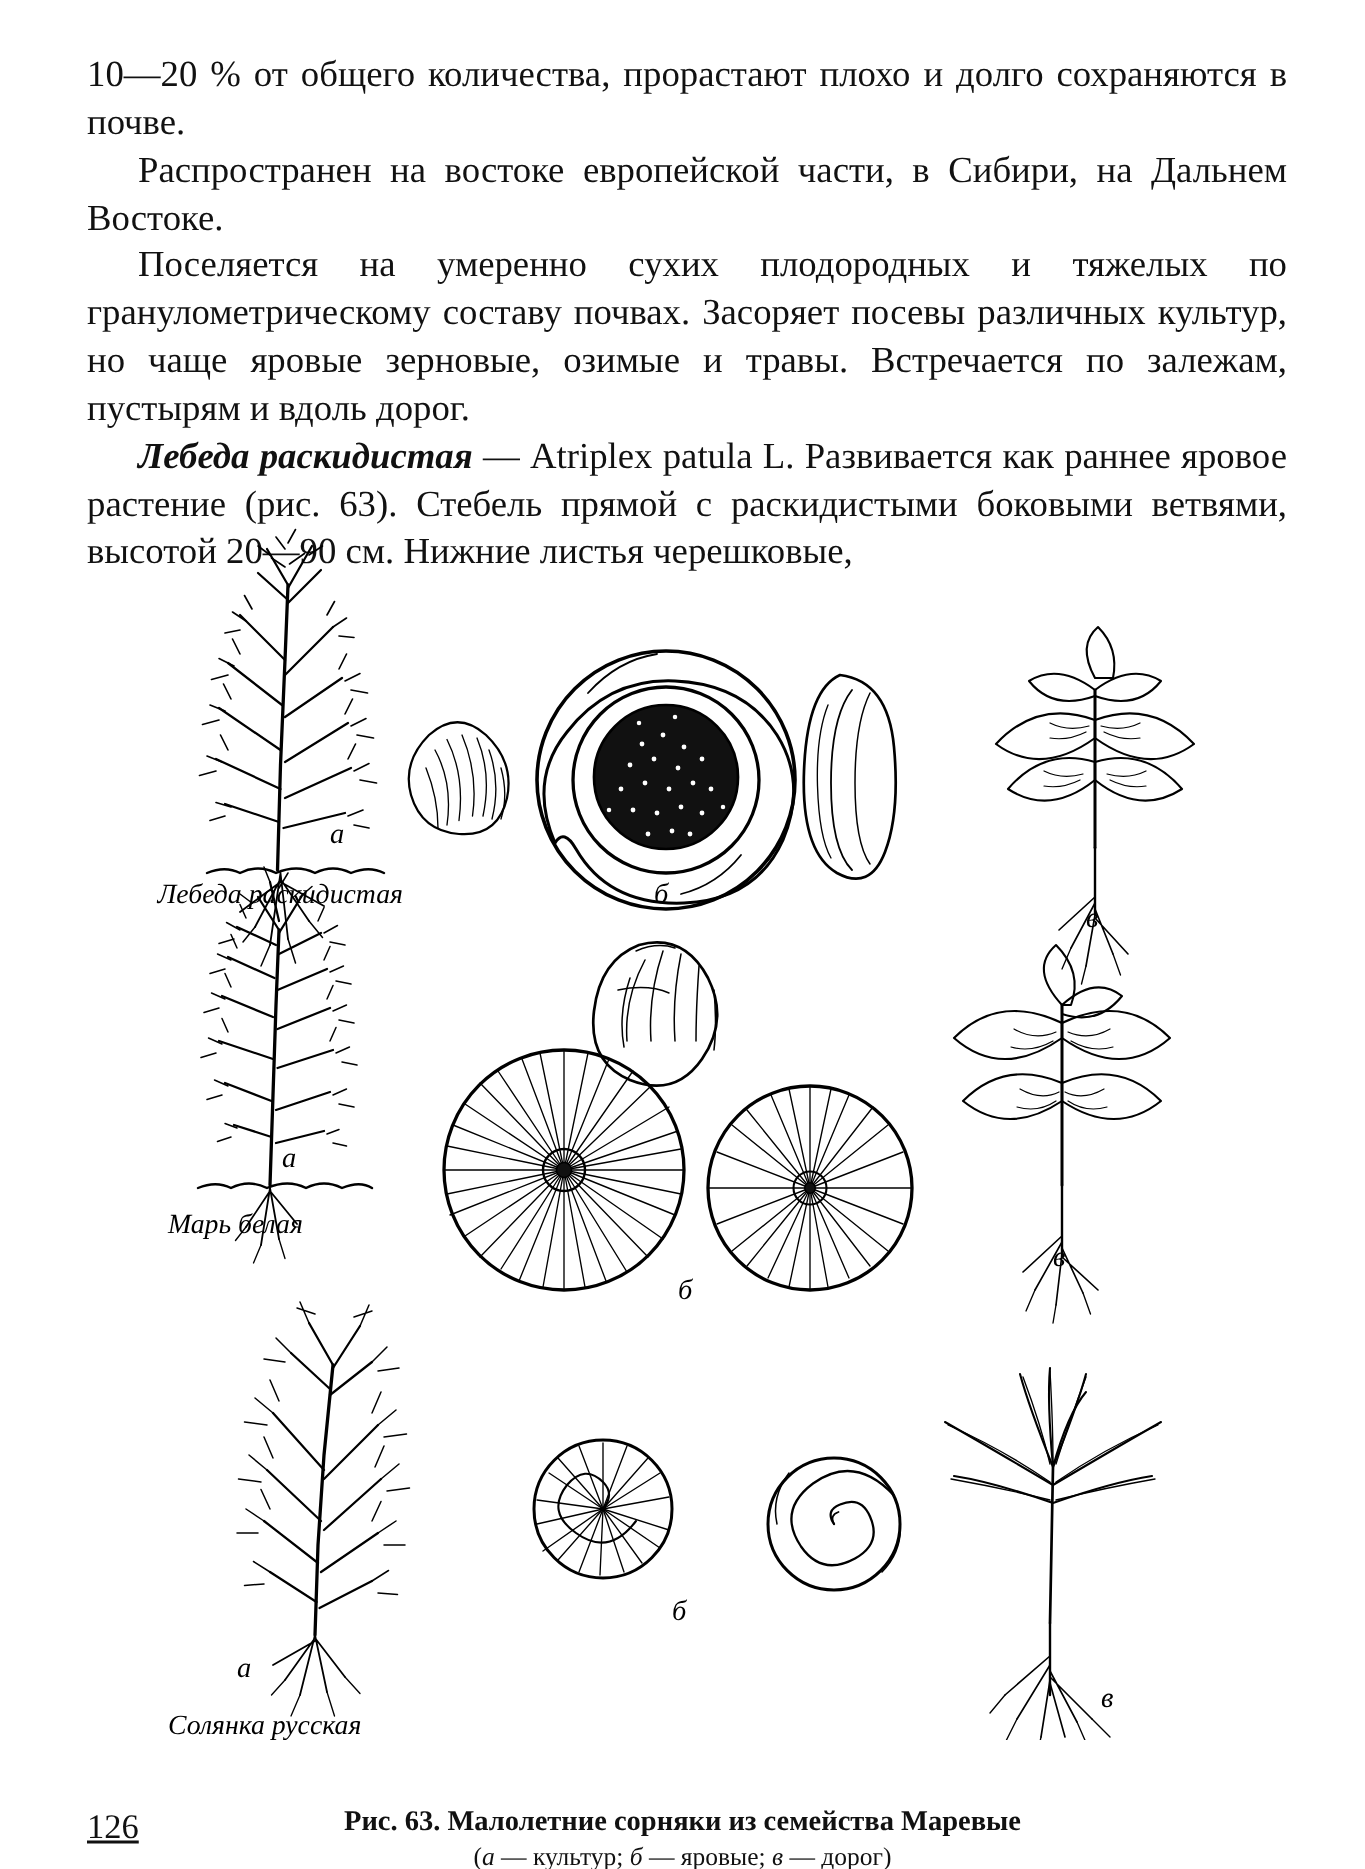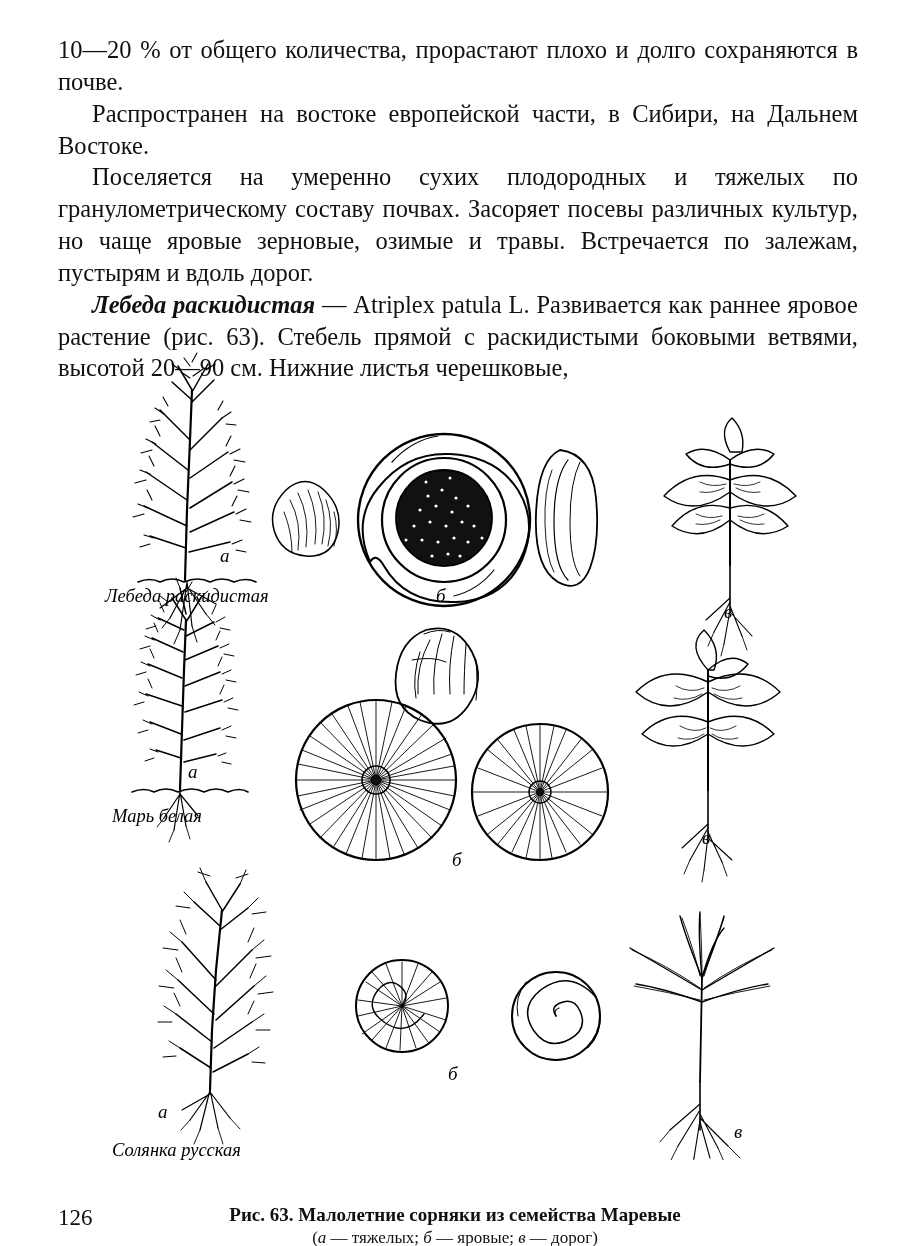--- a/index.html
+++ b/index.html
@@ -72,20 +72,21 @@
     font-size: 17px;
   }
   .figure-caption .cap-line2 i {
     font-style: italic;
   }
   .page-number {
     position: absolute;
     left: 58px;
     top: 1205px;
     font-size: 23px;
+    text-decoration: underline;
   }
 </style>
 </head>
 <body>
 
 <div class="page">
 
   <div class="text-block">
     <p>10—20 % от общего количества, прорастают плохо и долго сохраняются в почве.</p>
     <p class="indent">Распространен на востоке европейской части, в Сибири, на Дальнем Востоке.</p>
@@ -314,18 +315,18 @@
           <path d="M638 816 l-8 16 M678 818 l7 16 M654 828 l-3 14 M630 800 l-10 12 M688 816 l12 12" stroke-width="0.9"></path>
         </g>
         <text class="cap-label" x="694" y="808" font-size="19" fill="#000" stroke="none">в</text>
 
       </g>
     </svg>
   </div>
 
   <div class="figure-caption">
     <div class="cap-line1">Рис. 63. Малолетние сорняки из семейства Маревые</div>
-    <div class="cap-line2">(<i>а</i><span> — тяжелых; </span><i>б</i><span> — яровые; </span><i>в</i><span> — дорог)</span></div>
+    <div class="cap-line2">(<i>а</i><span> — культур; </span><i>б</i><span> — яровые; </span><i>в</i><span> — дорог)</span></div>
   </div>
 
   <div class="page-number">126</div>
 
 </div>
 
 </body></html>

